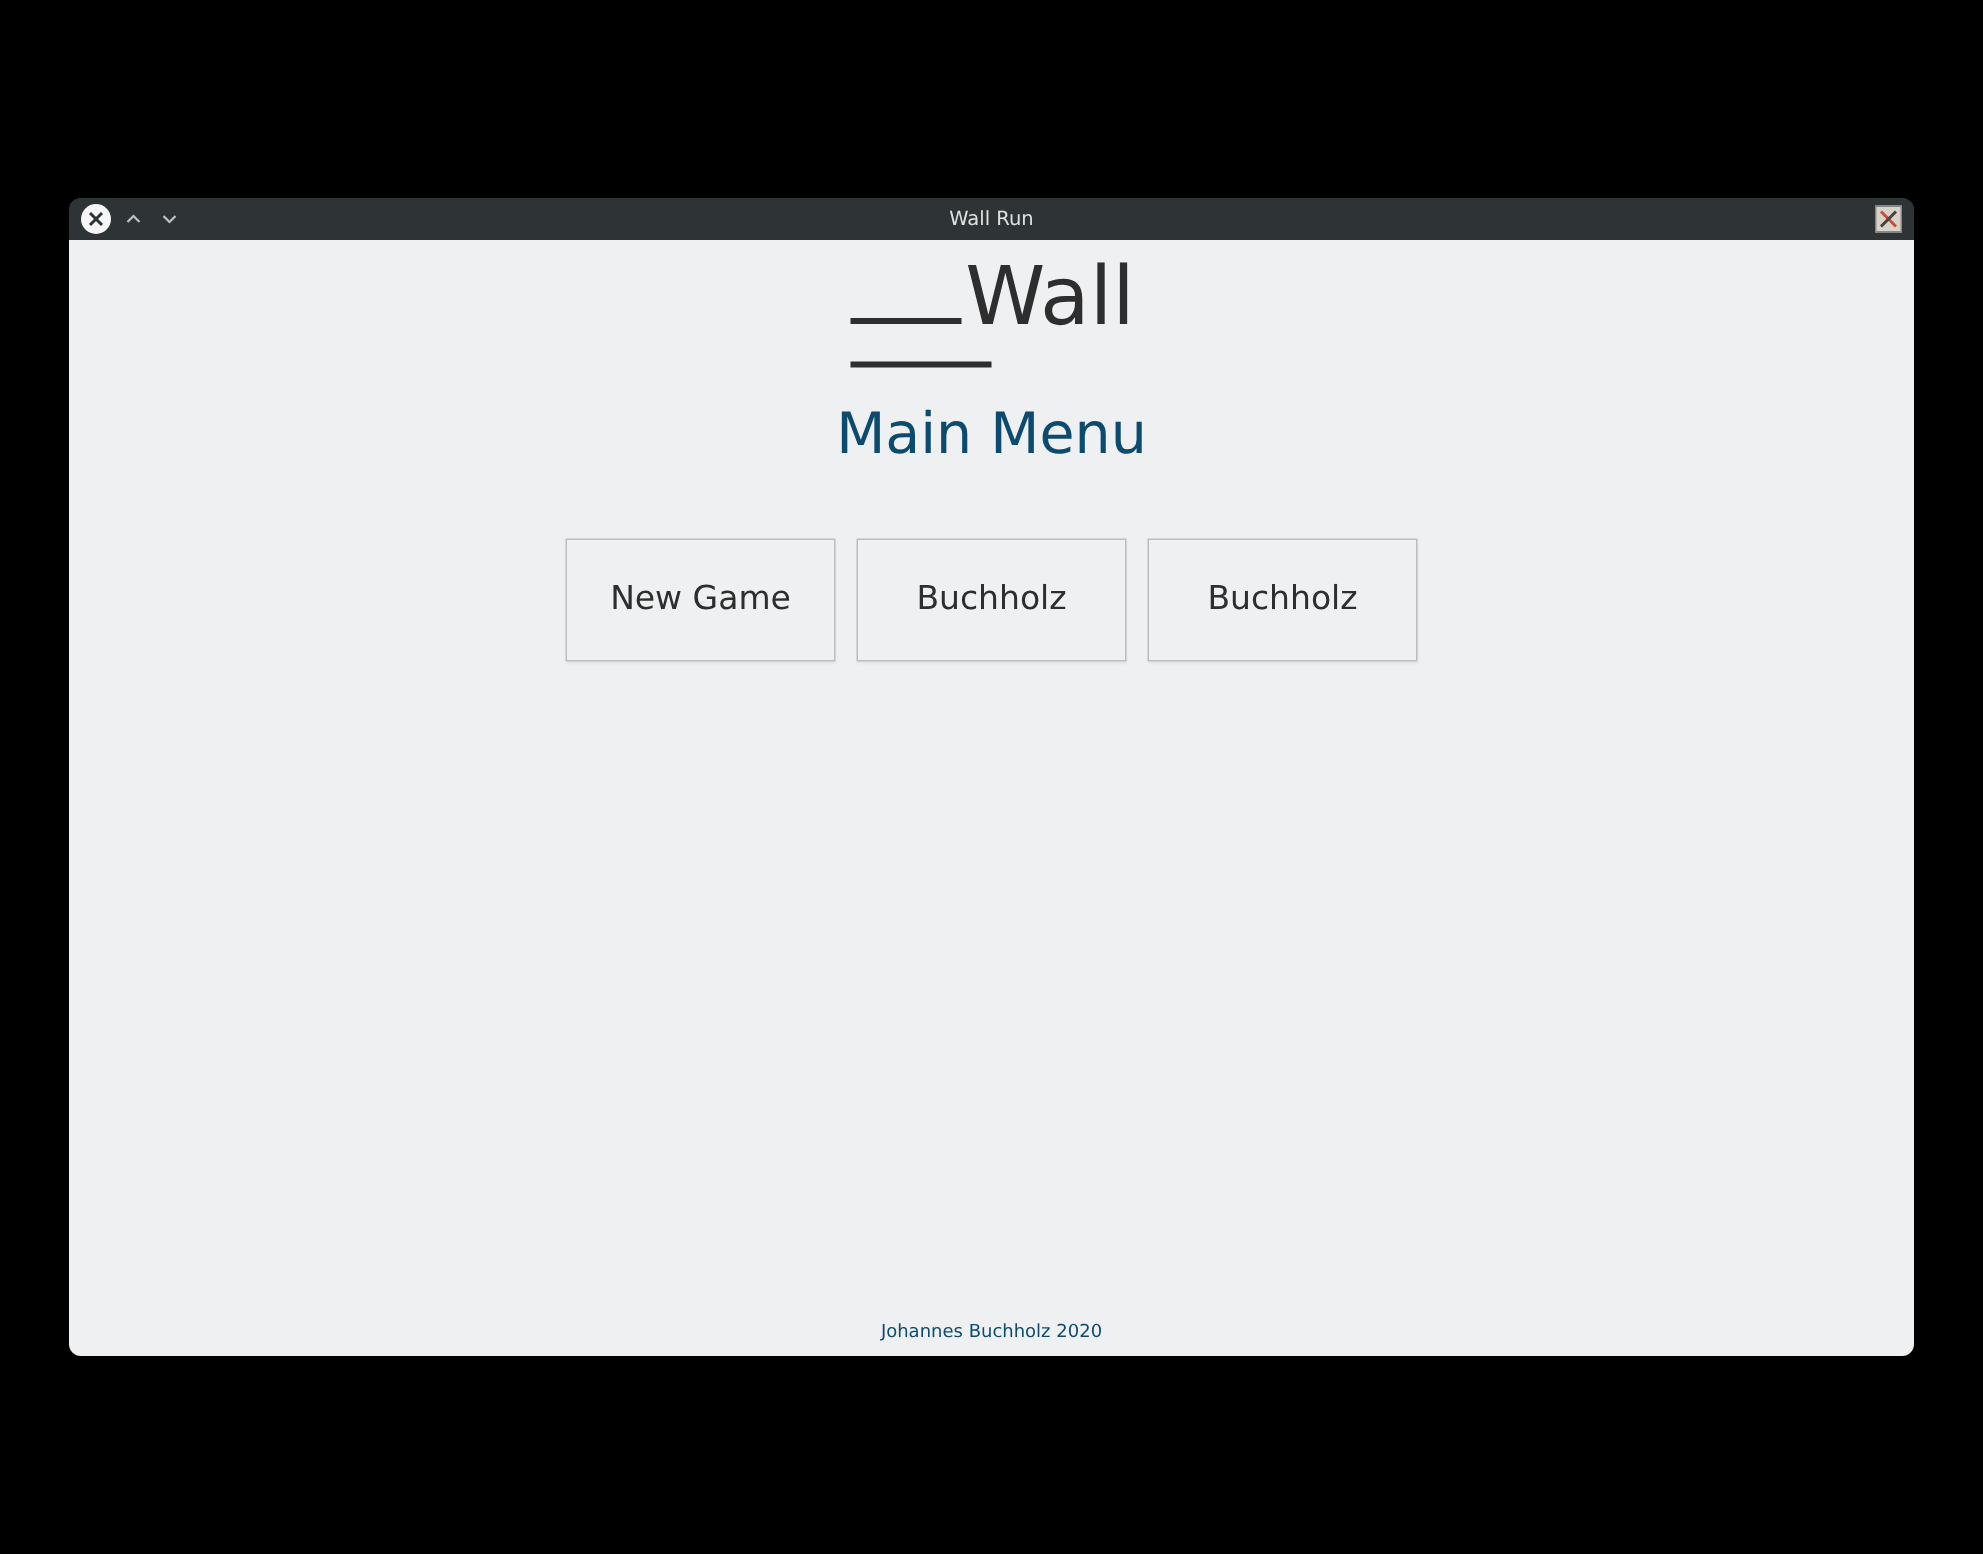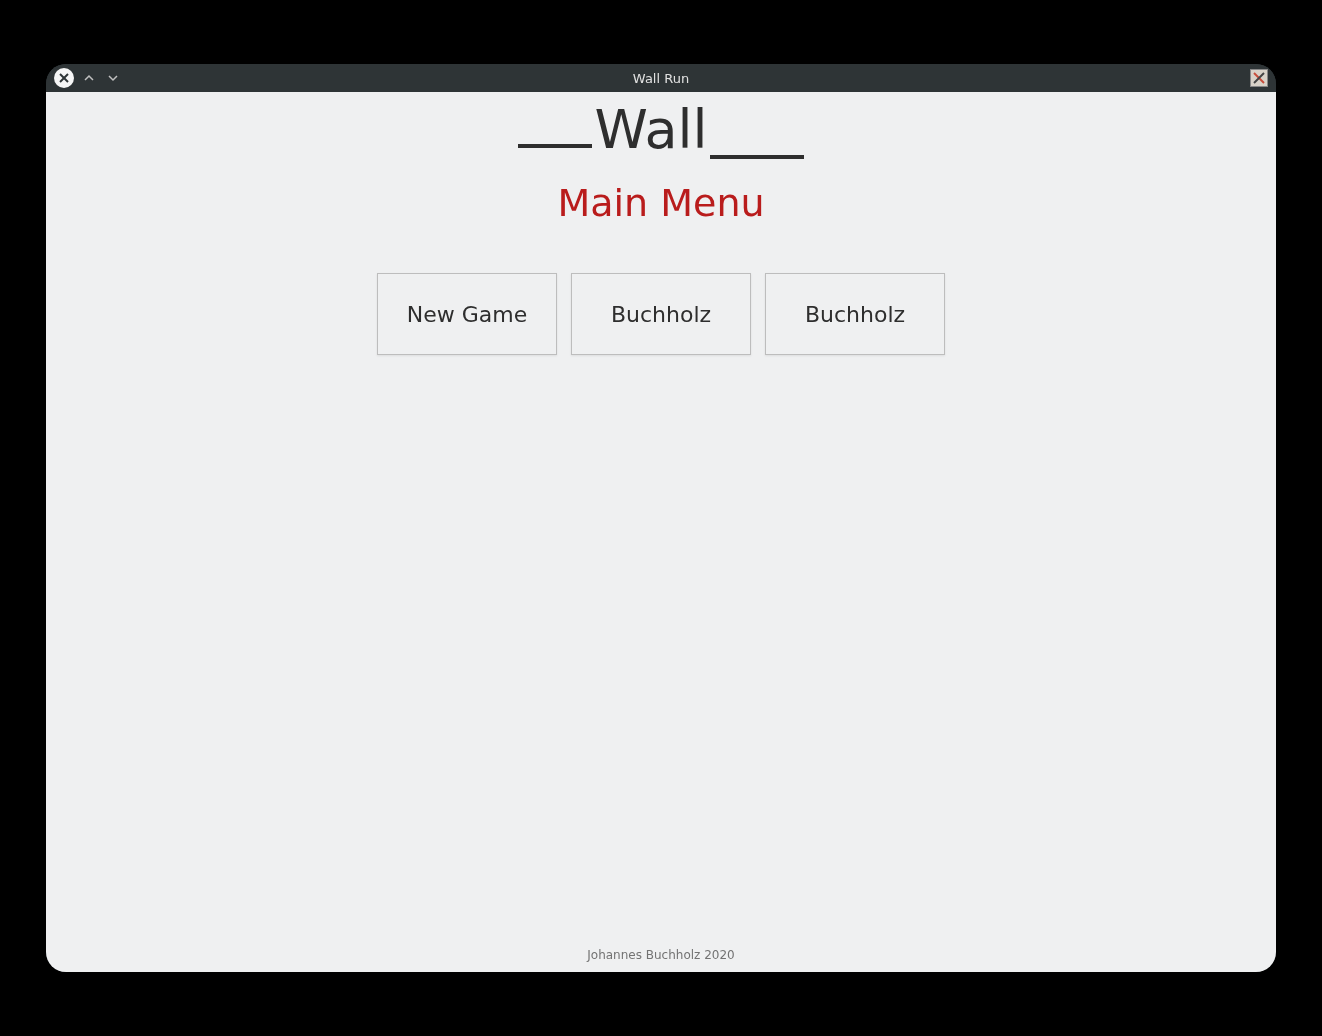--- a/index.html
+++ b/index.html
@@ -14,23 +14,23 @@
       background: #000;
       font-family: -apple-system, BlinkMacSystemFont, "Segoe UI", "DejaVu Sans", Arial, sans-serif;
       display: flex;
       align-items: center;
       justify-content: center;
       overflow: hidden;
     }
     
     .window-frame {
       width: 1230px;
-      height: 908px;
+      height: 772px;
       background: #2e3436;
-      border-radius: 20px;
+      border-radius: 8px;
       overflow: hidden;
       box-shadow: 0 0 40px rgba(0,0,0,0.8);
       position: relative;
     }
     
     .titlebar {
       height: 28px;
       background: #2e3436;
       display: flex;
       align-items: center;
@@ -101,22 +101,22 @@
       height: calc(100% - 28px);
       display: flex;
       flex-direction: column;
       align-items: center;
       position: relative;
     }
     
     .game-logo {
       margin-top: 8px;
       display: flex;
-      flex-direction: row;
-      align-items: flex-end;
+      flex-direction: column;
+      align-items: flex-start;
       color: #2e2e2e;
       font-weight: 400;
     }
     
     .logo-line1 {
       font-size: 54px;
       line-height: 1.1;
       display: flex;
       align-items: baseline;
     }
@@ -136,21 +136,21 @@
       width: 74px;
       margin: 0 2px;
     }
     
     .underline-right {
       width: 94px;
     }
     
     .menu-title {
       font-size: 38px;
-      color: #b91c1c;
+      color: #0c4a6e;
       margin-top: 22px;
       font-weight: 400;
     }
     
     .menu-buttons {
       margin-top: 48px;
       display: flex;
       flex-direction: row;
       gap: 14px;
       align-items: center;
@@ -174,21 +174,21 @@
     .exit-gap {
       margin-top: 48px;
     }
     
     .footer-credit {
       position: absolute;
       bottom: 10px;
       left: 50%;
       transform: translateX(-50%);
       font-size: 12px;
-      color: #737373;
+      color: #0c4a6e;
     }
   </style>
 </head>
 <body>
 
 <div class="window-frame">
 
   <div class="titlebar">
     <div class="titlebar-left">
       <div class="close-circle">

